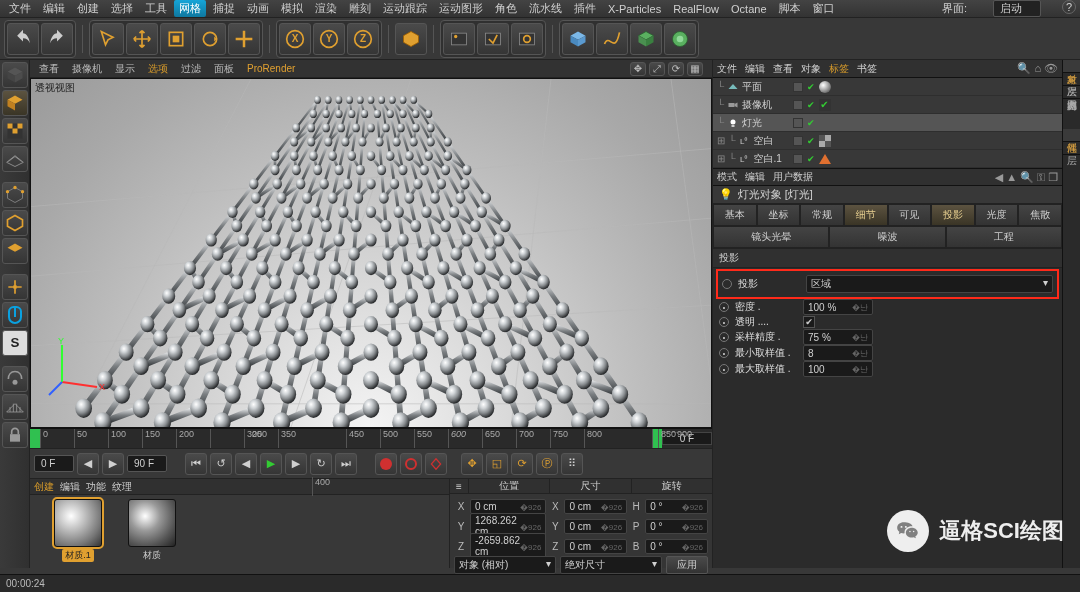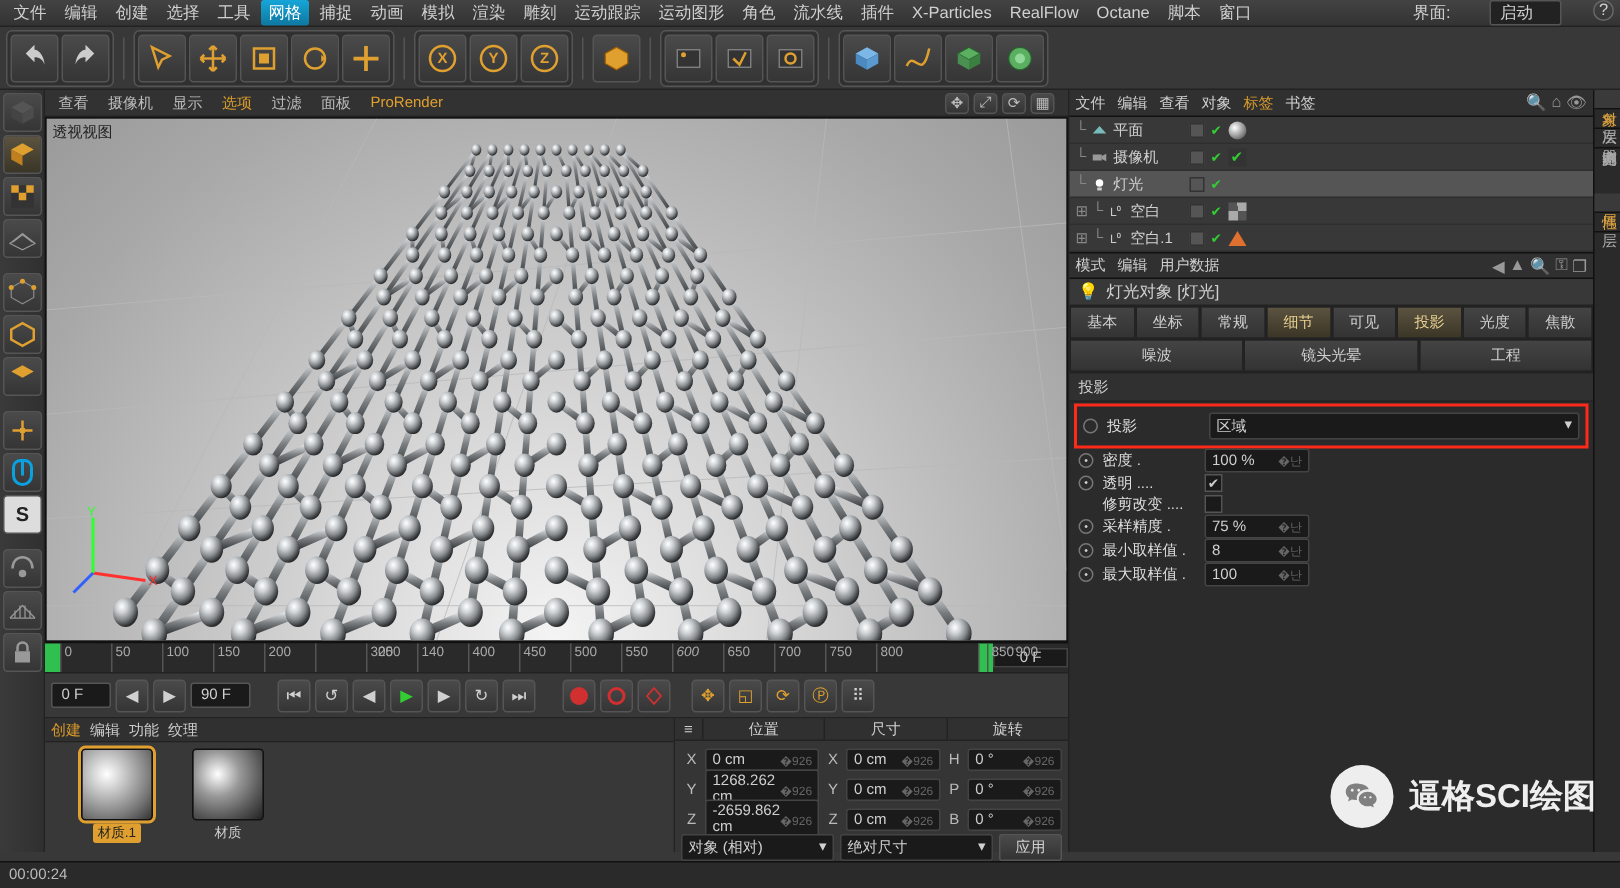--- a/index.html
+++ b/index.html
@@ -995,22 +995,22 @@
     <div class="timeline">
       <div style="width:10px;height:100%;background:#30c050;"></div>
       <div class="ruler" id="ruler">
           <div class="tick" style="left: 0%;">0</div>
           <div class="tick" style="left: 5.55556%;">50</div>
           <div class="tick" style="left: 11.1111%;">100</div>
           <div class="tick" style="left: 16.6667%;">150</div>
           <div class="tick" style="left: 22.2222%;">200</div>
           <div class="tick" style="left: 27.7778%; padding-left: 41px;">250</div>
           <div class="tick" style="left: 33.3333%;">300</div>
-          <div class="tick" style="left: 38.8889%;">140</div>
-          <div class="tick" style="left: 44.4444%;">400</div>
+          <div class="tick" style="left: 38.8889%;">350</div>
+          <div class="tick" style="left: 44.4444%; margin-top: 48px;">400</div>
           <div class="tick" style="left: 50%;">450</div>
           <div class="tick" style="left: 55.5556%;">500</div>
           <div class="tick" style="left: 61.1111%;">550</div>
           <div class="tick" style="left: 66.6667%; font-style: italic;">600</div>
           <div class="tick" style="left: 72.2222%;">650</div>
           <div class="tick" style="left: 77.7778%;">700</div>
           <div class="tick" style="left: 83.3333%;">750</div>
           <div class="tick" style="left: 88.8889%;">800</div>
           <div class="tick" style="left: 94.4444%; margin-left: 40px;">850</div>
           <div class="tick" style="left: 100%; padding-left: 24px;">900</div>
@@ -1256,22 +1256,22 @@
     </div>
     <div class="attr-tabs" id="attrTabs">
         <div>基本</div>
         <div>坐标</div>
         <div>常规</div>
         <div class="on">细节</div>
         <div>可见</div>
         <div class="on">投影</div>
         <div>光度</div>
         <div>焦散</div>
+        <div>镜头光晕</div>
         <div>噪波</div>
-        <div>镜头光晕</div>
         <div>工程</div>
       </div>
     <div class="attr-section-title">投影</div>
     <div class="attr-rows">
       <div class="attr-row red-box" style="padding:3px;">
         <div class="b"></div>
         <div class="lab">投影</div>
         <div class="hl-drop">
             <span>区域</span>
             <span>▾</span>
@@ -1285,25 +1285,20 @@
               <span>100 %</span>
               <span>�난</span>
             </div>
           </div>
           <div class="attr-row">
             <div class="b">•</div>
             <div class="lab">透明 ....</div>
             <div class="chk">✔</div>
           </div>
           <div class="attr-row">
-            <div style="width:10px"></div>
-            <div class="lab">修剪改变 ....</div>
-            <div class="chk"></div>
-          </div>
-          <div class="attr-row">
             <div class="b">•</div>
             <div class="lab">采样精度 .</div>
             <div class="val">
               <span>75 %</span>
               <span>�난</span>
             </div>
           </div>
           <div class="attr-row">
             <div class="b">•</div>
             <div class="lab">最小取样值 .</div>

